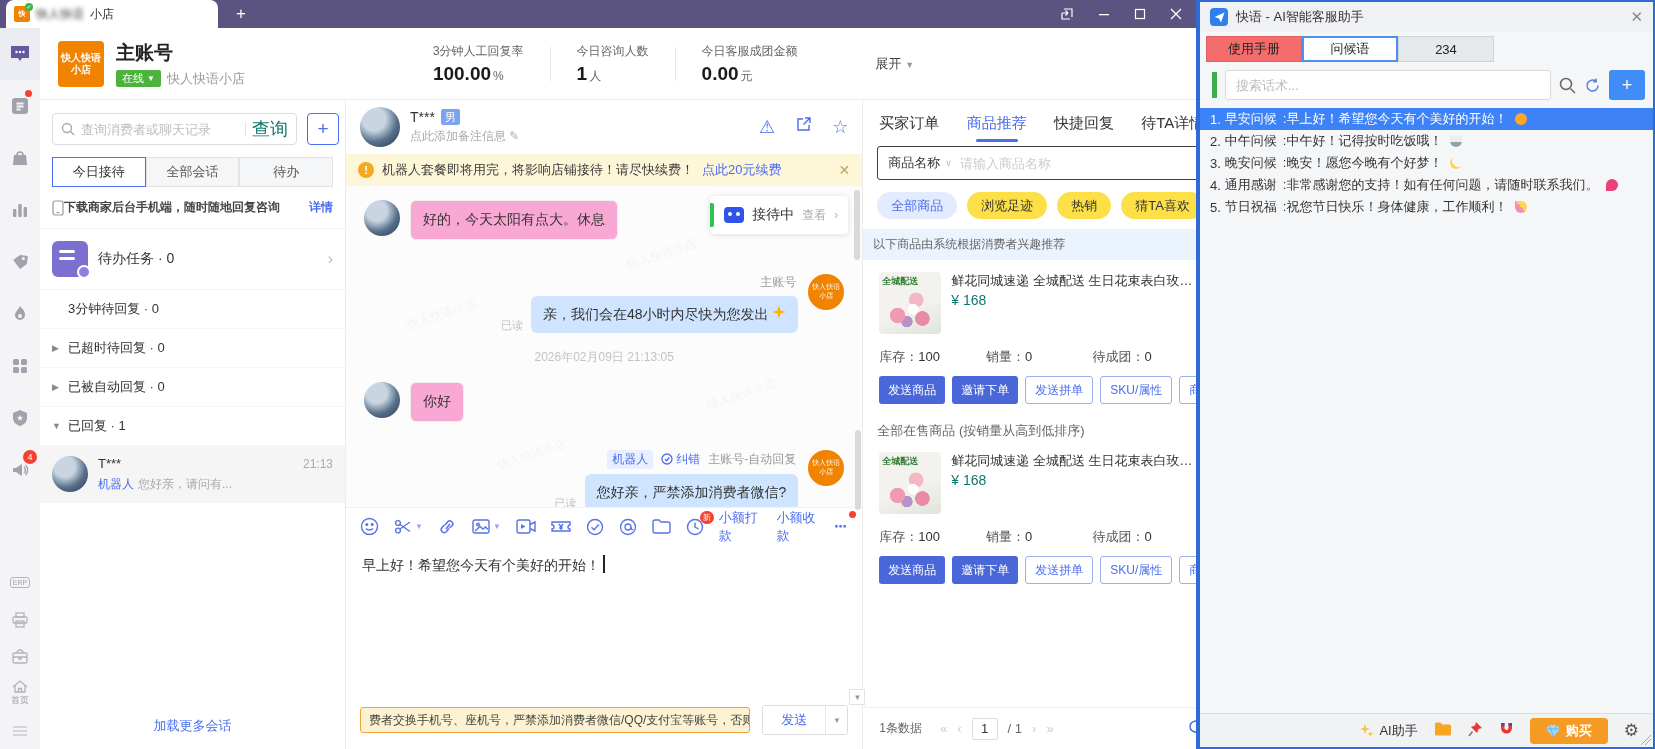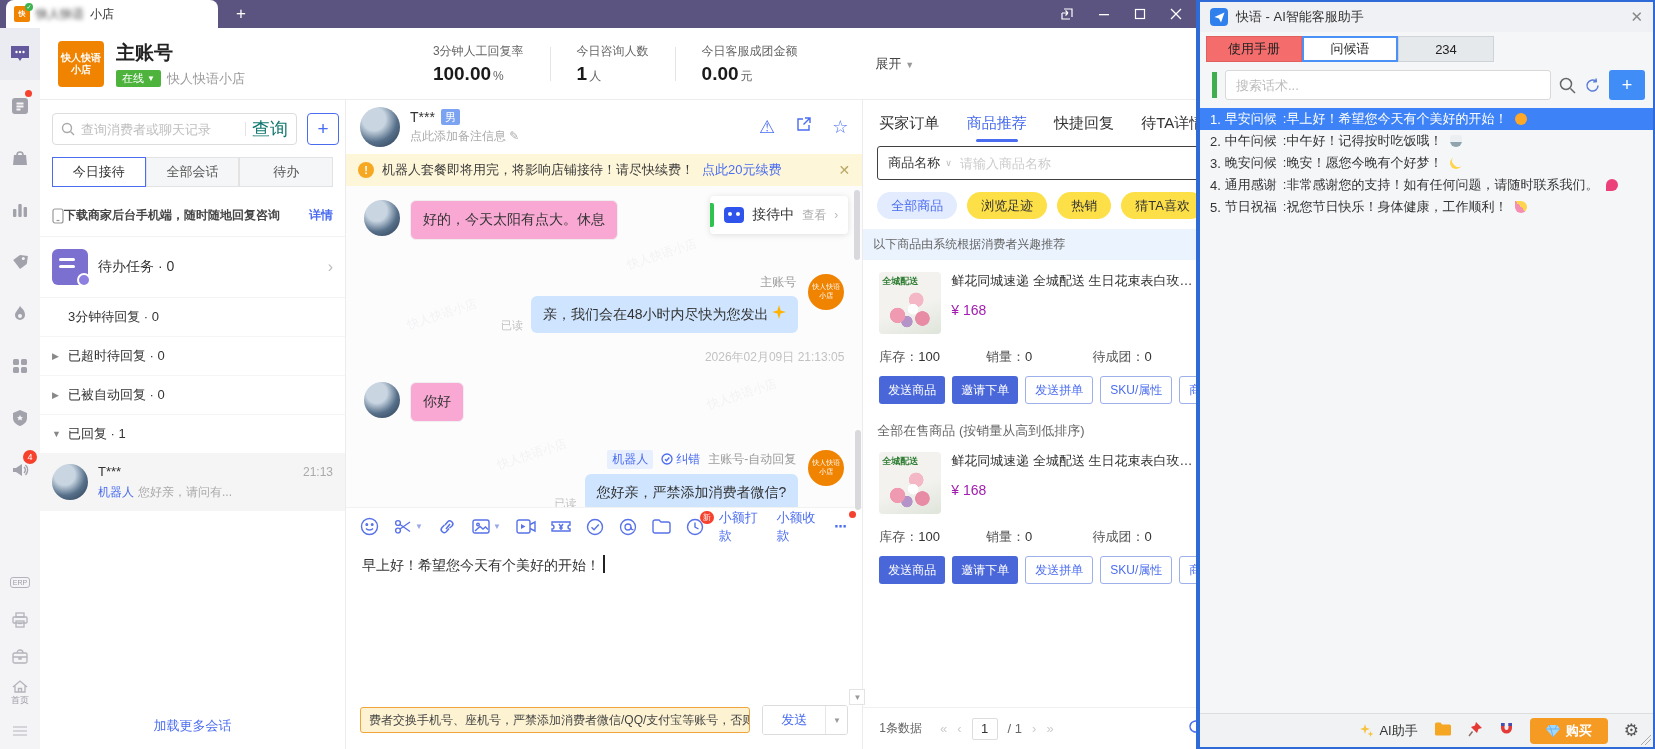--- a/index.html
+++ b/index.html
@@ -64,21 +64,21 @@
   .conv { width:306px; border-right:1px solid #ececec; display:flex; flex-direction:column; background:#fff; }
   .conv-search-row { display:flex; gap:10px; padding:13px 12px 10px; align-items:center; }
   .conv-search { flex:1; height:32px; border:1px solid #ddd; border-radius:4px; display:flex; align-items:center; padding:0 8px; gap:6px; }
   .conv-search input { border:none; outline:none; flex:1; font-size:13px; color:#333; min-width:0; background:transparent;
     font-family:inherit; }
   .conv-search input::placeholder { color:#bfbfbf; }
   .conv-search .vsep { width:1px; height:14px; background:#e3e3e3; }
   .conv-search .qbtn { font-size:18px; color:#0f766e; cursor:pointer; }
   .plus-btn { width:32px; height:32px; border:1px solid #4a6cf0; border-radius:4px; color:#4a6cf0; font-size:19px;
     display:flex; align-items:center; justify-content:center; cursor:pointer; flex:none; background:#fff; }
-  .conv-tabs { display:flex; margin:2px 12px 8px;align-items:flex-end; }
+  .conv-tabs { display:flex; margin:2px 12px 0;align-items:flex-end; }
   .conv-tab { flex:1; height:30px; display:flex; align-items:center; justify-content:center; font-size:13px;
     border:1px solid #e3e3e3; background:#f5f6f7; color:#555; cursor:pointer; }
   .conv-tab.on { background:#fff; border:1px solid #4a6cf0; color:#333; position:relative; z-index:1; }
   .dl-banner { display:flex; align-items:center; padding:12px 12px; font-size:12px; color:#444; border-bottom:1px solid #f3f3f3;font-weight:bold; }
   .dl-banner .lnk { color:#4a6cf0; margin-left:auto; cursor:pointer; }
   .todo-row { display:flex; align-items:center; gap:10px; padding:12px 12px; border-bottom:1px solid #f3f3f3; cursor:pointer; }
   .todo-ic { width:36px; height:36px; background:#7b6fd0; border-radius:6px; position:relative; flex:none; }
   .todo-ic:before { content:""; position:absolute; left:7px; top:9px; width:16px; height:2.5px; background:#fff; box-shadow:0 7px 0 #fff; border-radius:2px;}
   .todo-ic .clk { position:absolute; right:-3px; bottom:-2px; width:14px; height:14px; background:#8d80e0; border:2px solid #fff; border-radius:50%; }
   .todo-lb { font-size:14px; color:#333; }
@@ -128,21 +128,21 @@
   .bubble { max-width:330px; padding:9px 12px; font-size:14px; color:#333; border-radius:6px; line-height:1.4; }
   .bubble.left { background:#f9a8d4; border:1px solid #efefef; }
   .bubble.right { background:#cfe5ff; }
   .mrow.right { justify-content:flex-end; }
   .right-grp { display:flex; flex-direction:column; align-items:flex-end; gap:5px; }
   .sender-lb { font-size:12px; color:#999; margin-right:2px; }
   .read-row { display:flex; align-items:flex-end; gap:8px; }
   .read { font-size:11px; color:#c0c0c0; }
   .shop-av { width:36px; height:36px; border-radius:50%; background:#f08300; flex:none; color:#fff;
     display:flex; flex-direction:column; align-items:center; justify-content:center; font-size:7px; line-height:1.2; }
-  .tstamp { text-align:right; font-size:12px; color:#c2c2c2; margin:4px 0 16px; }
+  .tstamp { text-align:center; font-size:12px; color:#c2c2c2; margin:4px 0 16px; }
   .badges { display:flex; align-items:center; gap:8px; font-size:12px; margin-right:2px; }
   .bdg-robot { background:#e8efff; color:#4a6cf0; padding:1px 5px; border-radius:2px; }
   .bdg-fix { color:#4a6cf0; display:flex; align-items:center; gap:3px; cursor:pointer; }
   .bdg-src { color:#999; }
   .sparkle { color:#ffb300; font-size:14px; }
   .msg-scroll { position:absolute; right:2px; top:4px; width:6px; height:70px; background:#d9d9dd; border-radius:3px; }
   .wm { position:absolute; font-size:12px; color:rgba(60,60,80,.05); transform:rotate(-18deg); white-space:nowrap; pointer-events:none; }
 
   .chat-tools { height:38px; display:flex; align-items:center; padding:0 14px; gap:15px; border-top:1px solid #f2f2f2; }
   .ti { color:#5872e8; display:flex; align-items:center; position:relative; cursor:pointer; }
@@ -185,21 +185,21 @@
   .pimg { width:62px; height:62px; border-radius:4px; flex:none; position:relative; overflow:hidden;
     background:
       radial-gradient(circle at 30% 70%, #ef9ab1 0 12%, transparent 13%),
       radial-gradient(circle at 55% 60%, #fff 0 10%, transparent 11%),
       radial-gradient(circle at 70% 75%, #e88ca5 0 11%, transparent 12%),
       radial-gradient(circle at 45% 80%, #b393c8 0 9%, transparent 10%),
       radial-gradient(circle at 60% 45%, #f3b7c6 0 14%, transparent 15%),
       linear-gradient(160deg,#f3f2ef 0 55%, #dfe5da 100%); }
   .pimg .tag { position:absolute; left:3px; top:3px; font-size:9px; font-weight:bold; color:#2e7d32; }
   .ptitle { font-size:13px; color:#333; line-height:1.35; overflow:hidden; white-space:nowrap; text-overflow:ellipsis; }
-  .pprice { color:#a21caf; font-size:14px; margin-top:12px; }
+  .pprice { color:#0f766e; font-size:14px; margin-top:2px; }
   .pstats { display:flex; margin:14px 0 10px; font-size:13px; color:#333; }
   .pstats .s { width:33%; } .pstats .s b { font-weight:normal; color:#555; }
   .pbtns { display:flex; gap:7px; }
   .pb { height:28px; padding:0 9px; border-radius:3px; font-size:12px; display:flex; align-items:center; cursor:pointer; white-space:nowrap; }
   .pb.fill { background:#4a67d9; color:#fff; }
   .pb.line { background:#fff; border:1px solid #9db0ea; color:#4a6cf0; }
   .sec-title { font-size:13px; color:#666; margin:14px 0 0; flex:none; }
   .prod-fill { flex:1; }
   .prod-foot { height:42px; border-top:1px solid #f0f0f0; display:flex; align-items:center; gap:10px; padding:0 16px; flex:none; }
   .pf-count { font-size:12px; color:#666; margin-right:8px; }

